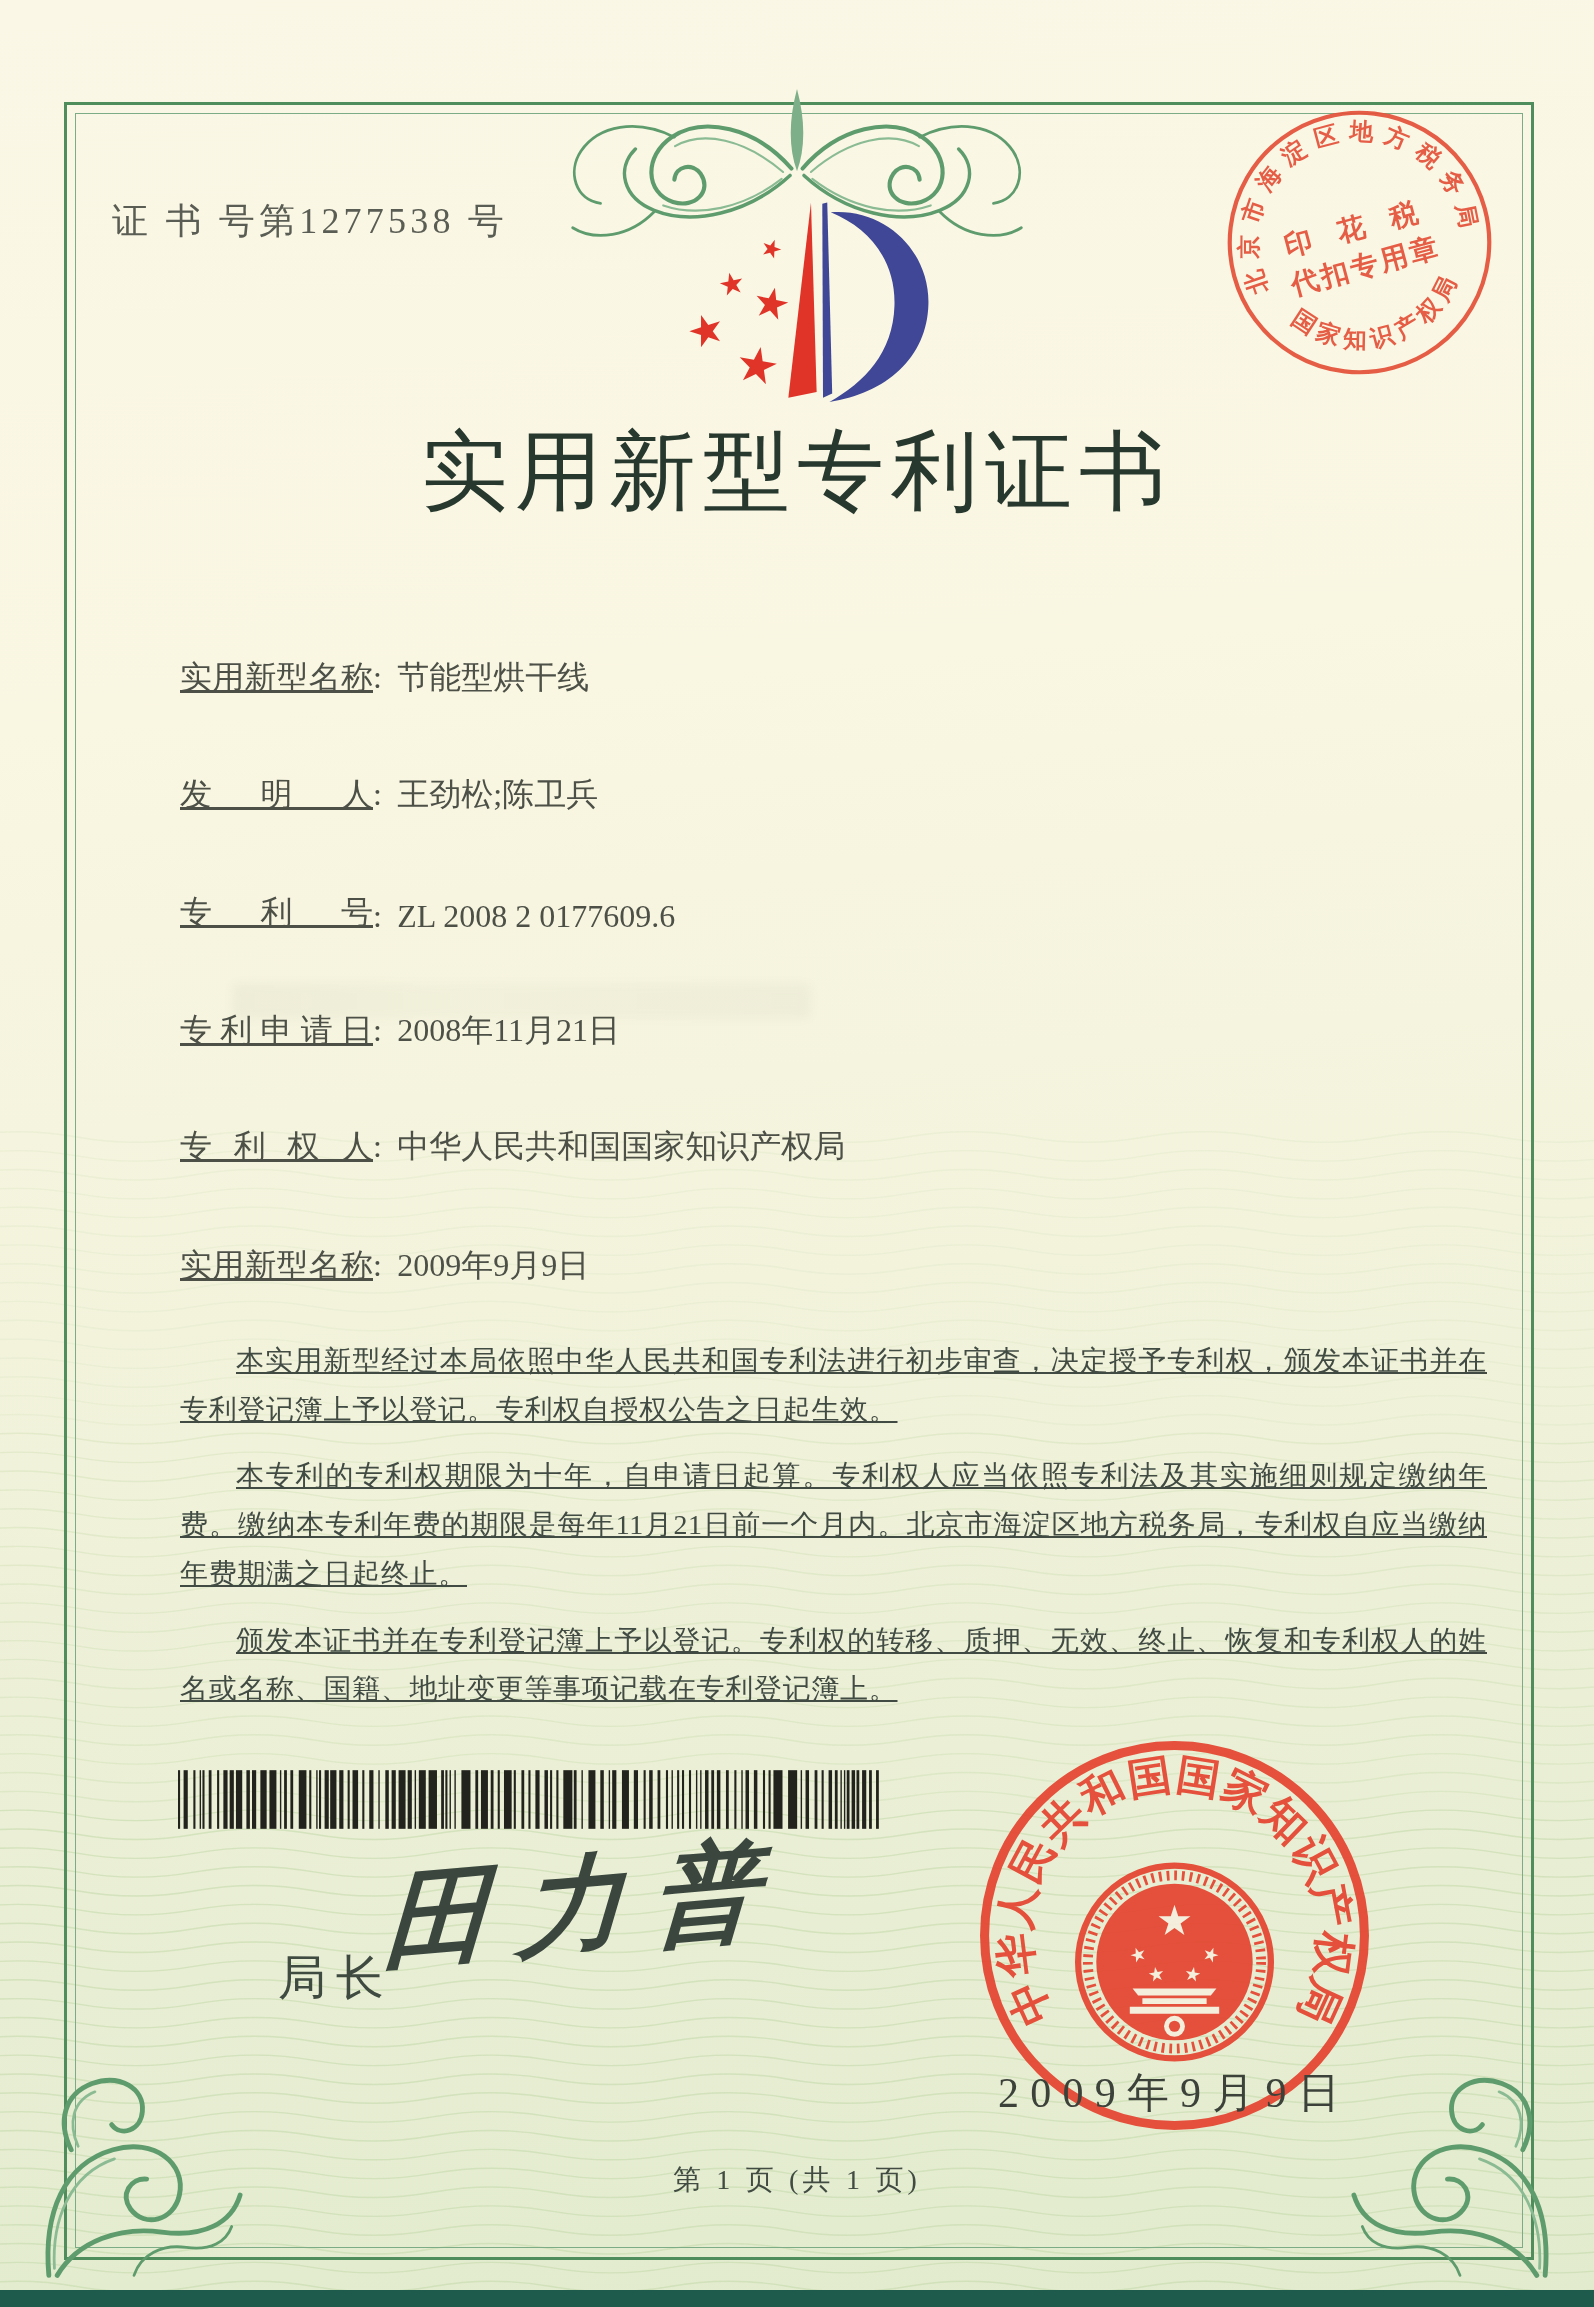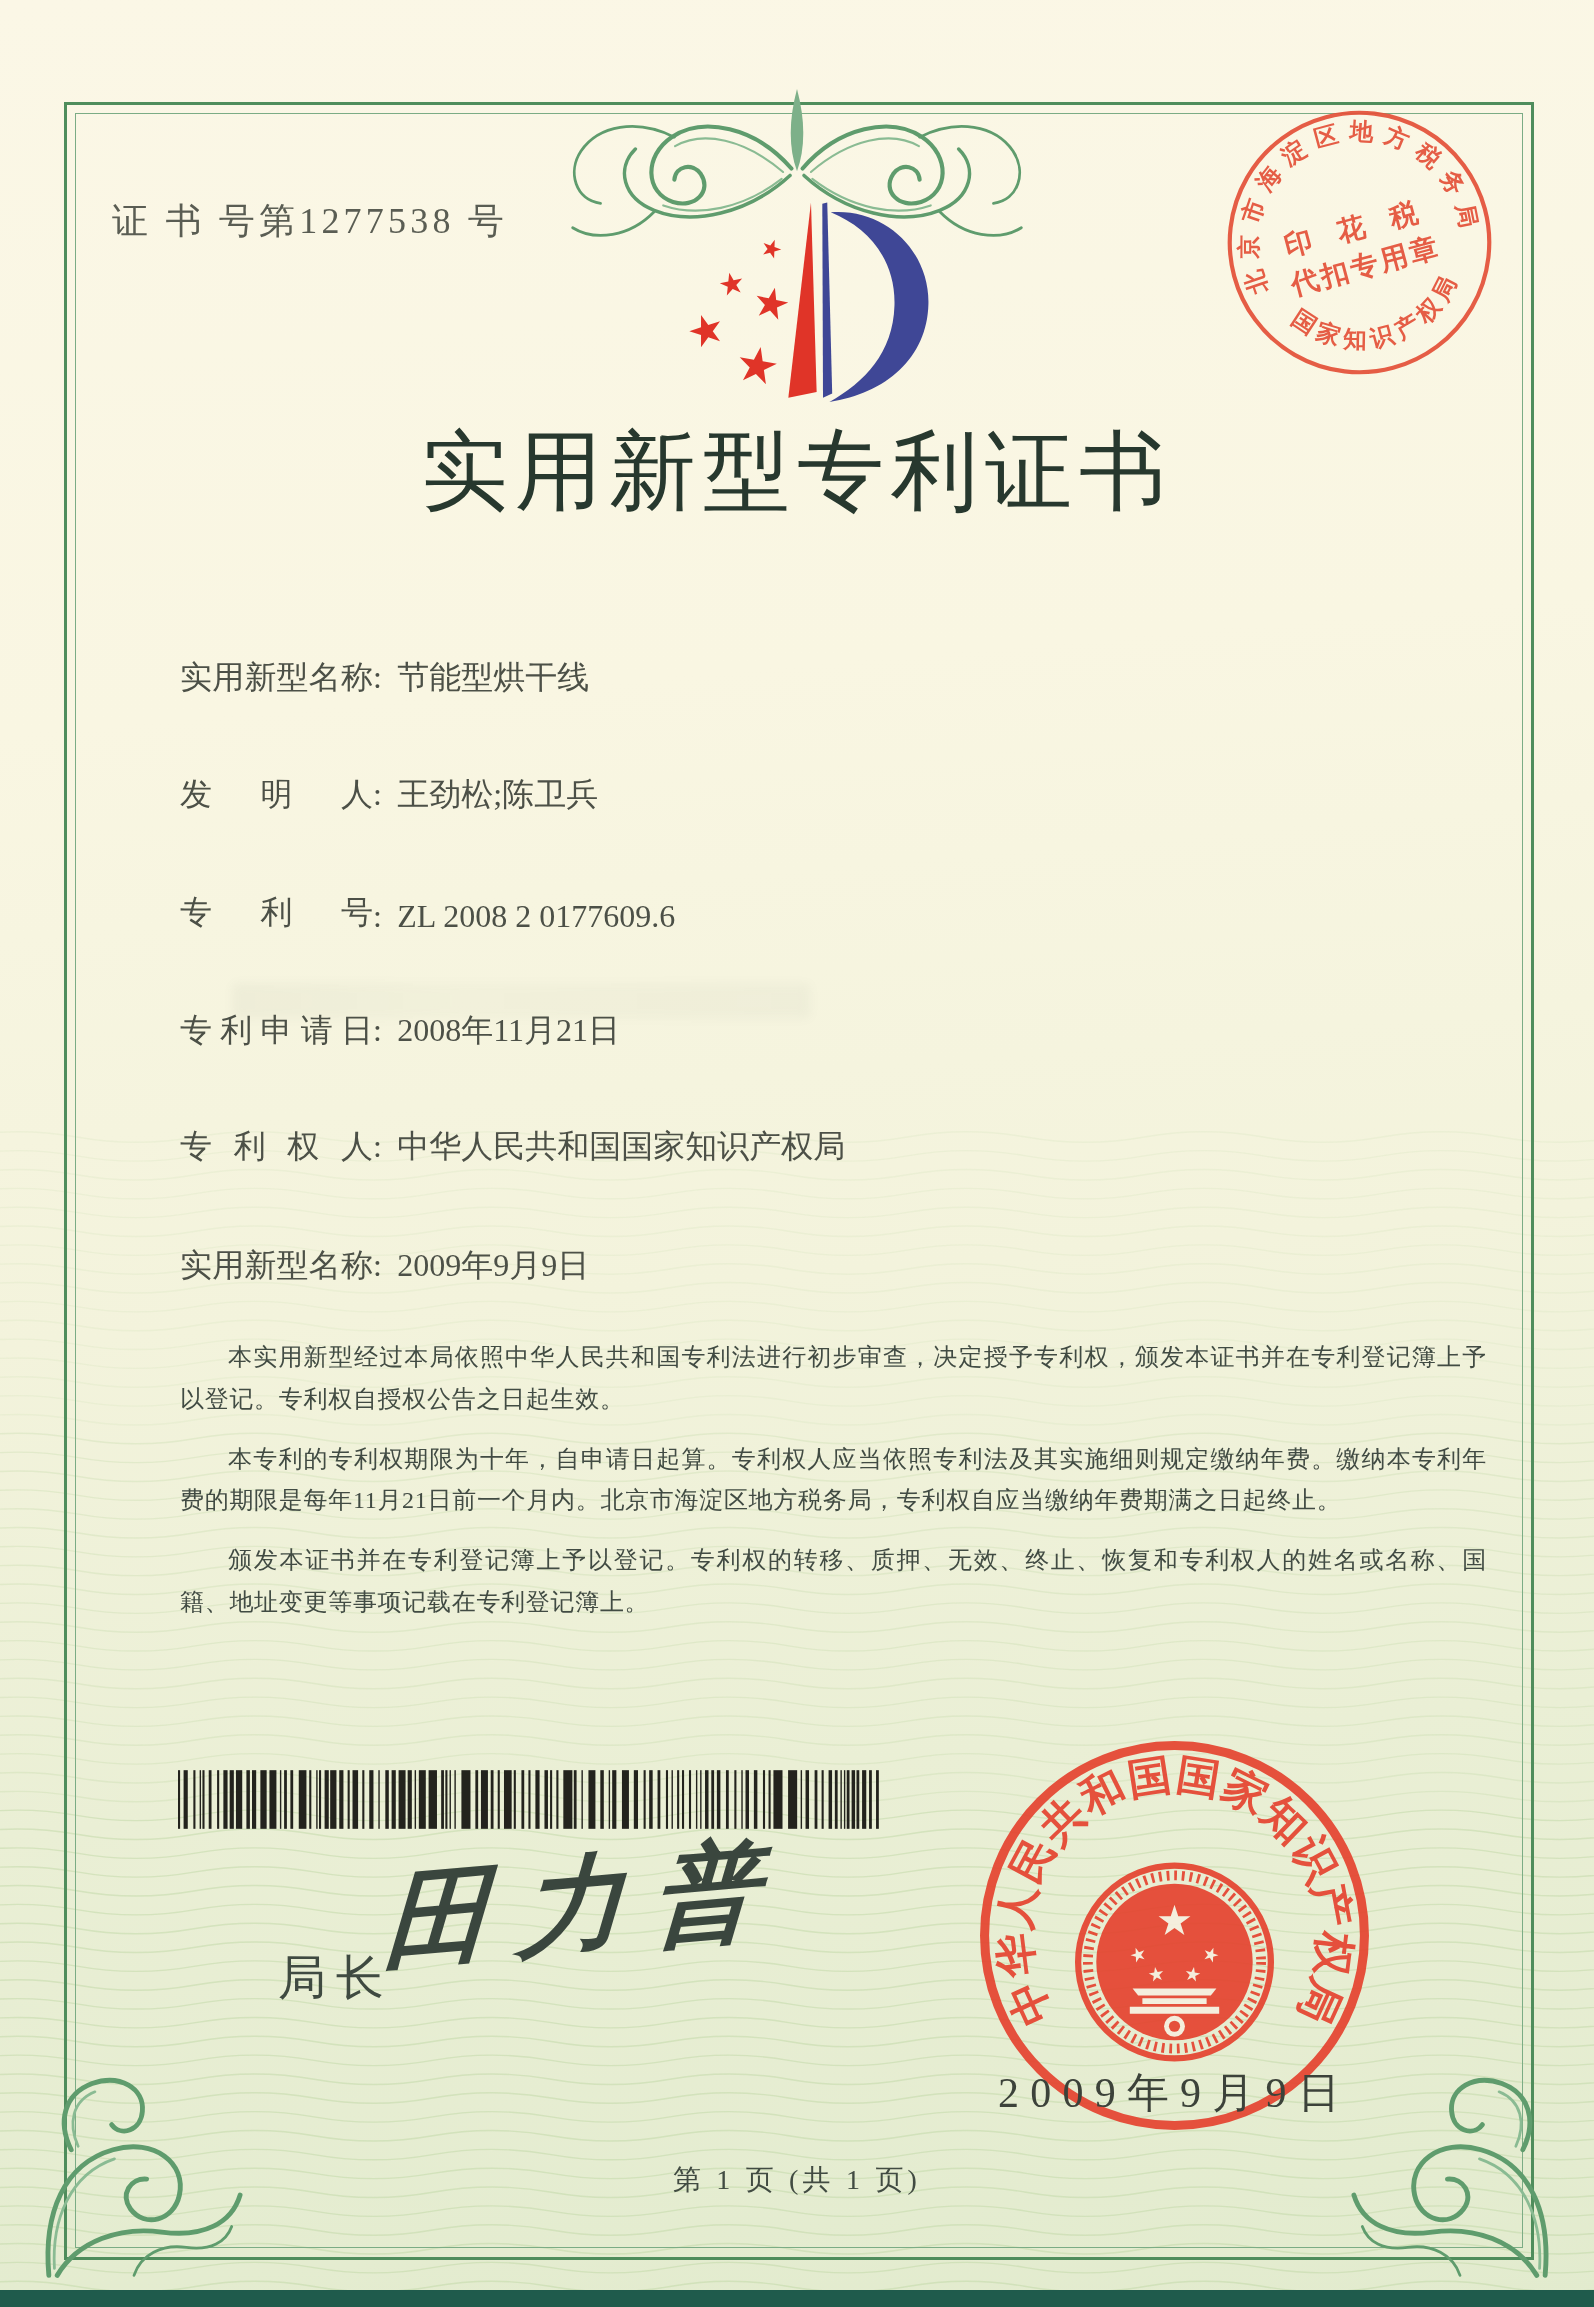--- a/index.html
+++ b/index.html
@@ -12,24 +12,24 @@
   .defs-svg{position:absolute;width:0;height:0;}
   .ornament-top{position:absolute;left:525px;top:64px;z-index:3;}
   .flourishes{position:absolute;left:0;top:0;z-index:3;}
   .cert-no{position:absolute;left:88px;top:197px;font-size:36px;color:#5a5d53;letter-spacing:4.2px;z-index:3;margin-left:24px;}
   .logo{position:absolute;left:651px;top:184px;z-index:3;}
   .stamp{position:absolute;left:1213px;top:96px;z-index:4;opacity:.93;}
   .title{position:absolute;left:0;top:413px;width:100%;text-align:center;font-size:87px;font-weight:normal;
     color:#27382e;letter-spacing:7px;margin:0;z-index:3;}
   .fields{position:absolute;left:180px;top:0;z-index:3;}
   .field-row{position:absolute;left:0;white-space:nowrap;font-size:32px;color:#4c5047;}
-  .flabel{display:inline-block;width:193px;text-align:justify;text-align-last:justify;vertical-align:bottom;}
+  .flabel{display:inline-block;width:193px;text-align:justify;text-align-last:justify;vertical-align:bottom;text-decoration:underline;}
   .colon{margin-right:15.4px;}
   .paras{position:absolute;left:180px;top:1337px;width:1307px;z-index:3;}
-  .paras p{margin:0 0 18px 0;font-size:24px;line-height:1.74;color:#414b43;text-align:justify;text-indent:2em;letter-spacing:0.7px;}
+  .paras p{margin:0 0 18px 0;font-size:28px;line-height:1.74;color:#414b43;text-align:justify;text-indent:2em;letter-spacing:0.7px;text-decoration:underline;}
   .smudge{position:absolute;left:232px;top:983px;width:579px;height:36px;border-radius:5.6px;
     background:linear-gradient(90deg,rgba(120,130,110,.35),rgba(150,160,130,.25) 40%,rgba(120,130,115,.3));
     opacity:.18;filter:blur(4.9px);z-index:2;}
   .barcode{position:absolute;left:178px;top:1770px;z-index:3;}
   .director-label{position:absolute;left:278px;top:1946px;font-size:48px;letter-spacing:9.8px;color:#3f4a41;z-index:3;font-family:Liberation Mono, monospace;}
   .signature{position:absolute;left:383px;top:1834px;font-size:106px;font-style:italic;font-weight:bold;
     color:#3a463e;letter-spacing:29px;transform:rotate(-5deg) skewX(-8deg);z-index:4;white-space:nowrap;}
   .seal{position:absolute;left:965px;top:1726px;z-index:4;opacity:.9;}
   .seal-date{position:absolute;left:965px;top:2065px;width:419px;text-align:center;font-size:42px;
     letter-spacing:11.2px;color:#3c423a;z-index:5;white-space:nowrap;}

